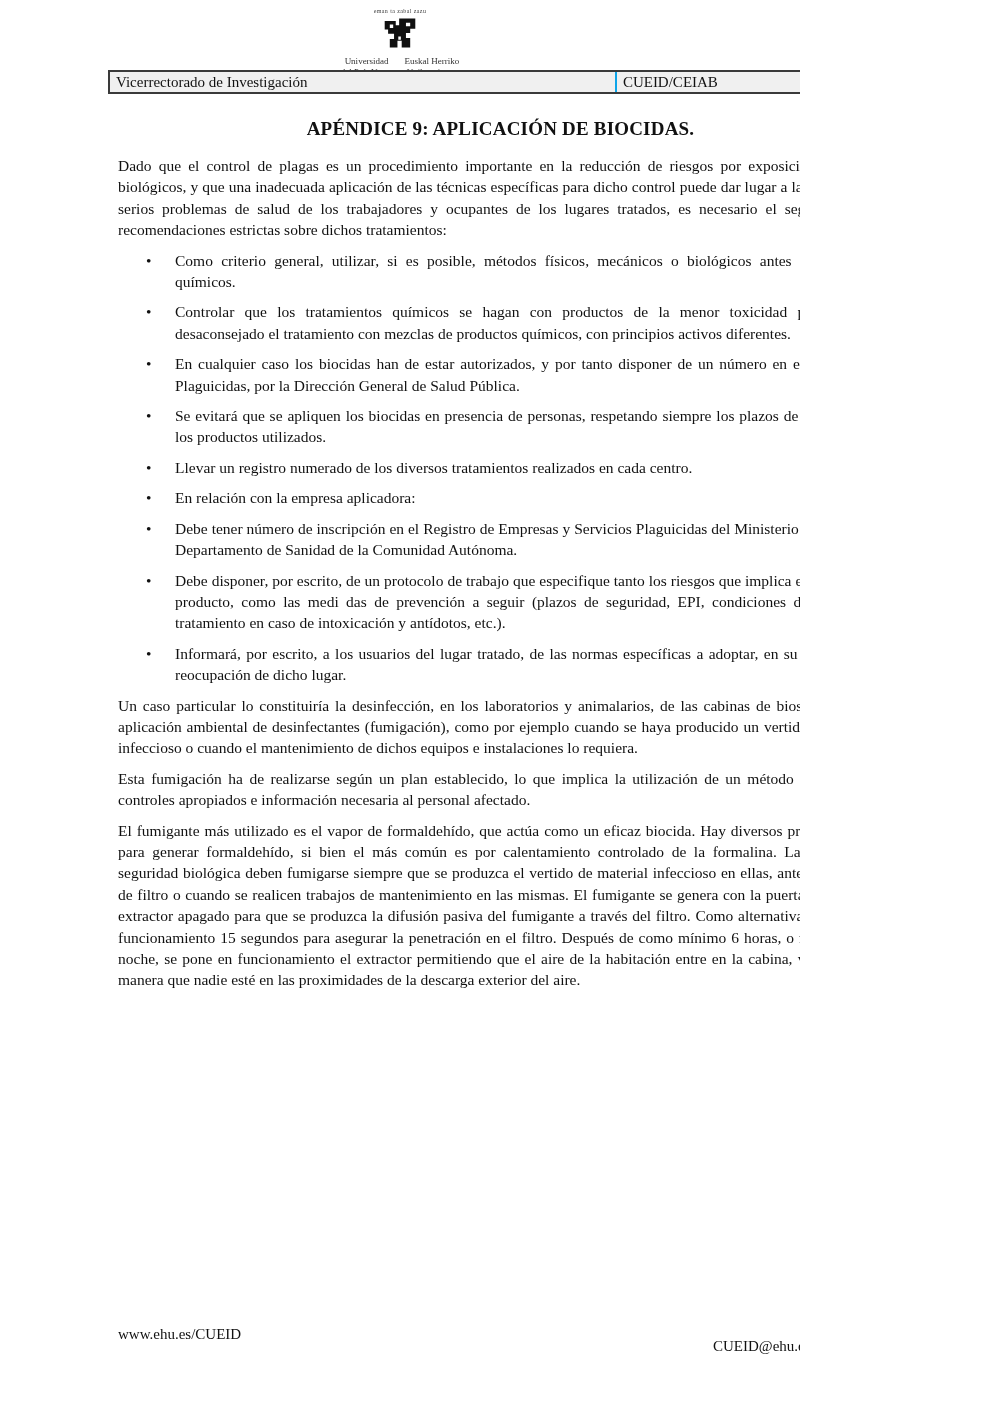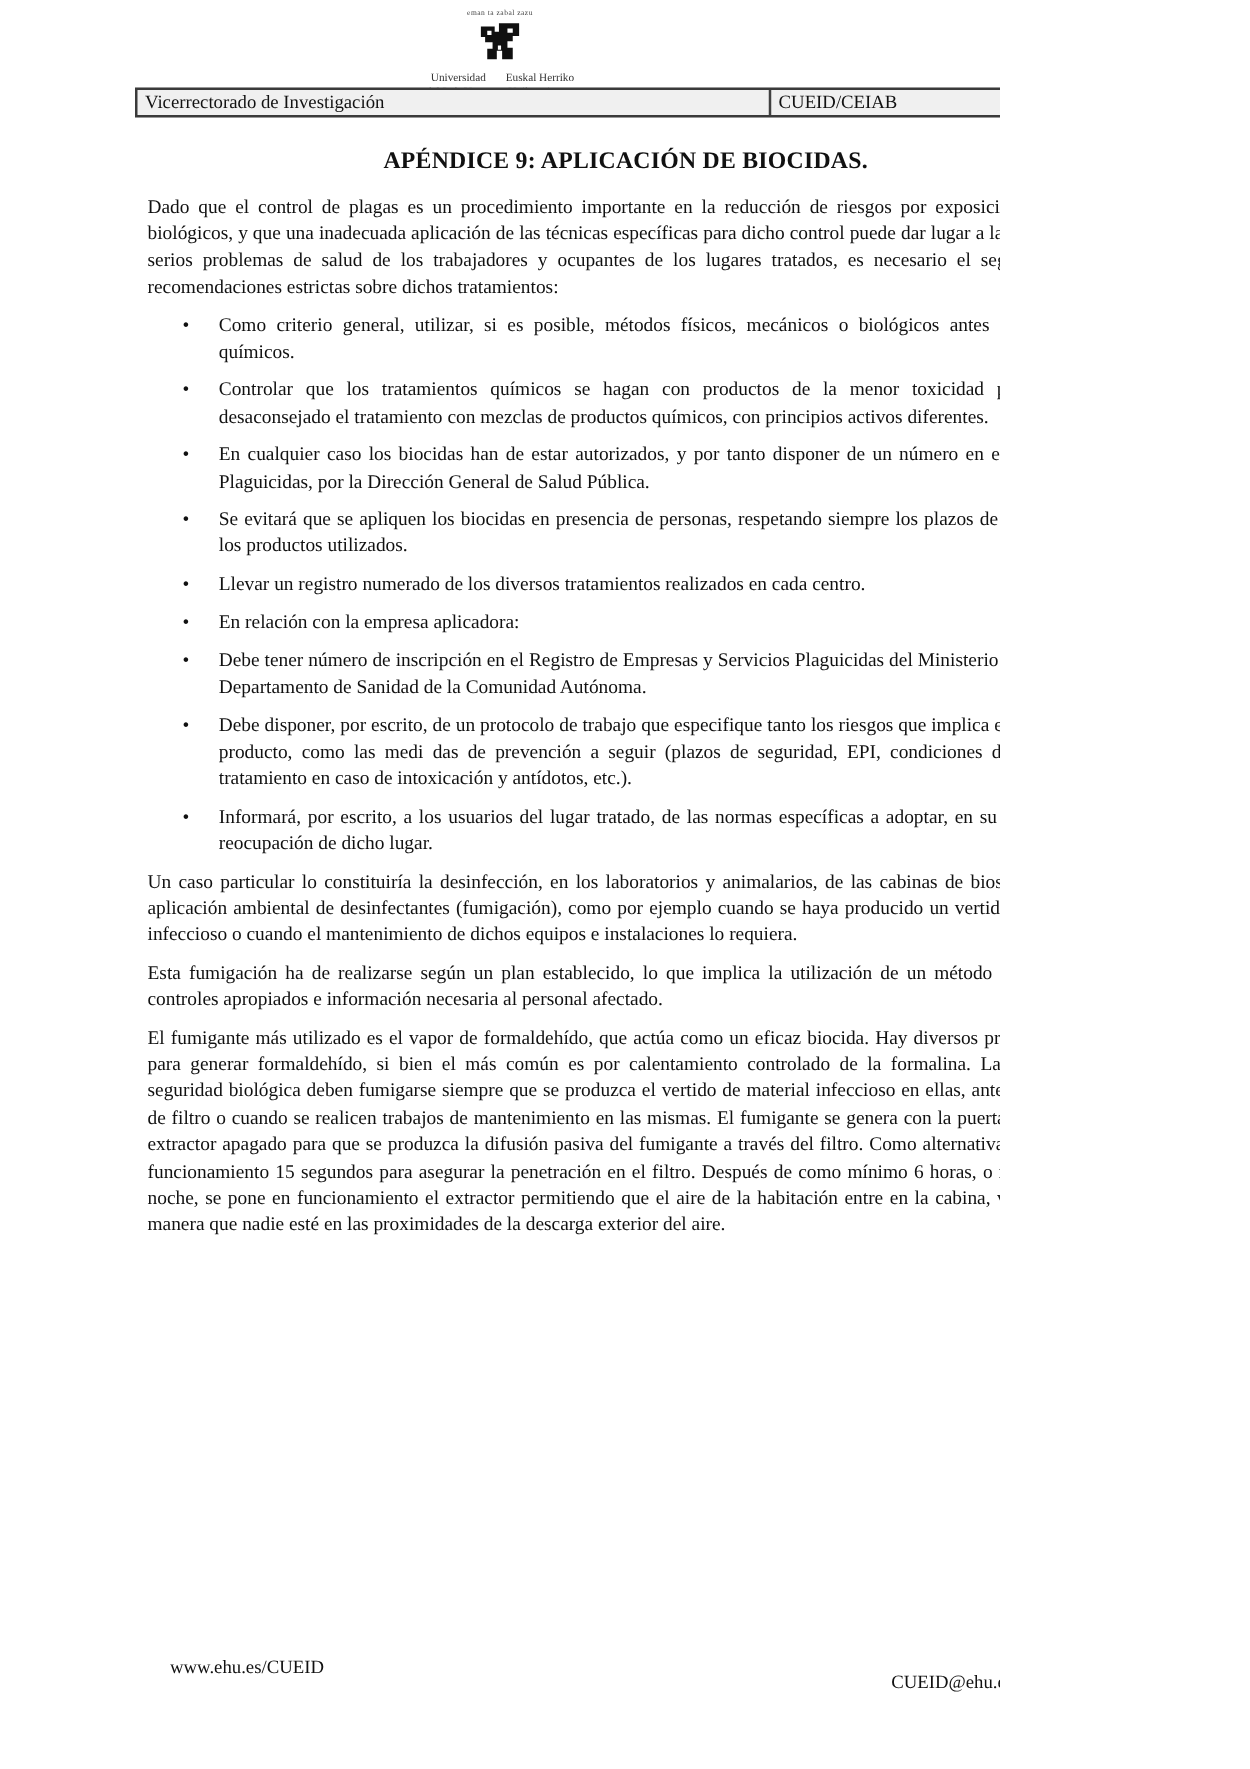--- a/index.html
+++ b/index.html
@@ -55,21 +55,21 @@
   .header-cell {
     display: flex;
     align-items: center;
     box-sizing: border-box;
     padding: 0 6px;
     font-size: 15px;
     color: #111;
     white-space: nowrap;
     overflow: hidden;
   }
-  .header-cell.left  { flex: 0 0 66%; border-right: 2px solid #404040; }
+  .header-cell.left  { flex: 0 0 66%; border-right: 2px solid #0ea5e9; }
   .header-cell.right { flex: 1 1 auto; }
 
   
   .content {
     position: absolute;
     left: 118px;
     width: 765px;
     top: 118px;
   }
   .doc-title {
@@ -108,21 +108,21 @@
 
   
   .footer {
     position: absolute;
     left: 118px;
     right: 117px;
     top: 1326px;
     font-size: 15px;
     height: 20px;
   }
-  .footer .url   { position: absolute; left: 18px; top: 0; }
+  .footer .url   { position: absolute; left: 0; top: 0; }
   .footer .email { position: absolute; left: 595px; top: 12px; }
 </style>
 </head>
 <body>
 
 <div class="page">
 
   <div class="logo-block">
     <div class="logo-motto">eman ta zabal zazu</div>
     <div class="logo-tree">

